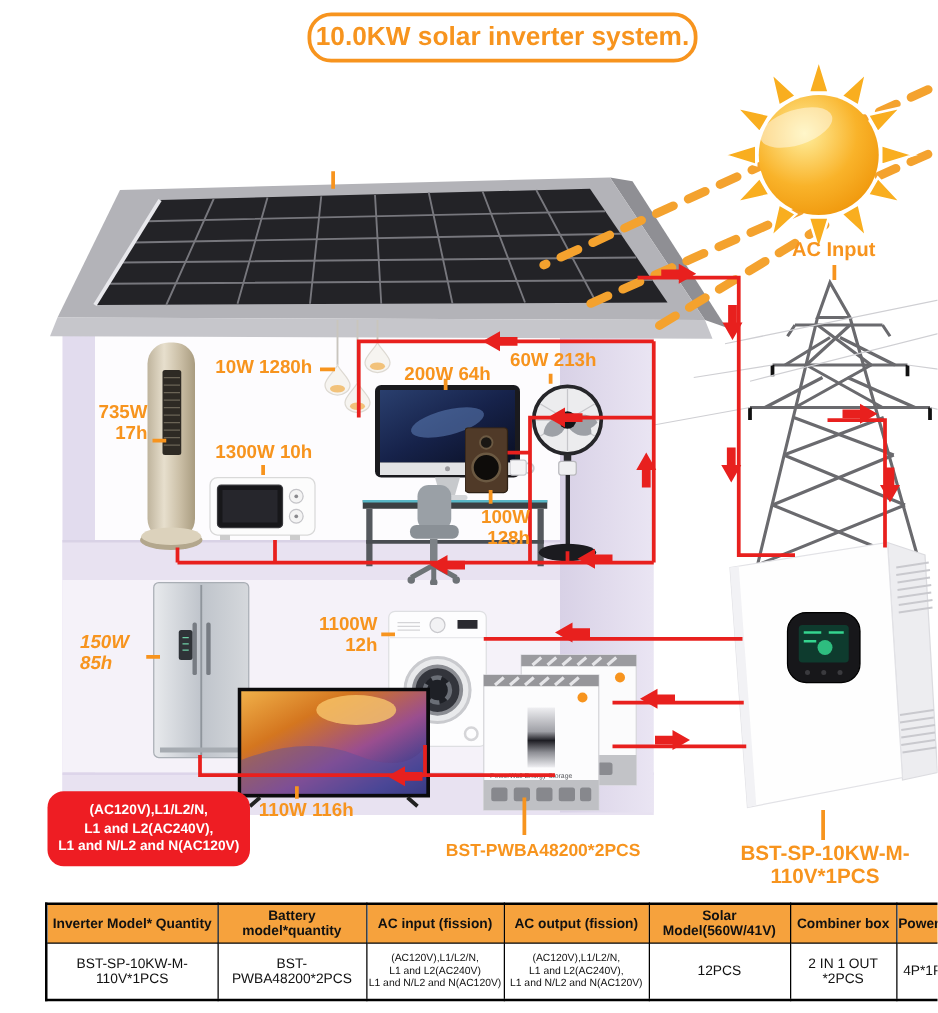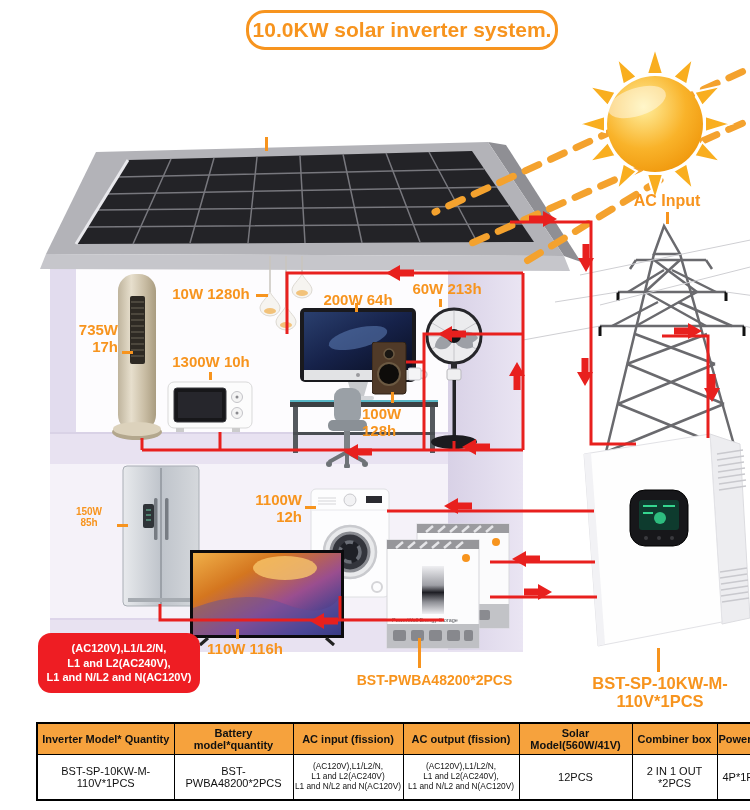--- a/index.html
+++ b/index.html
@@ -380,32 +380,32 @@
 
   <div class="abs olabel" style="left:150px;top:286px;width:82px;text-align:center;font-size:15px;">10W 1280h</div>
   <div class="abs tick" style="left:236px;top:294px;width:12px;height:3px;"></div>
 
   <div class="abs olabel" style="left:290px;top:292px;width:96px;text-align:center;font-size:15px;">200W 64h</div>
   <div class="abs tick" style="left:335px;top:303px;width:3px;height:9px;"></div>
 
   <div class="abs olabel" style="left:146px;top:354px;width:90px;text-align:center;font-size:15px;">1300W 10h</div>
   <div class="abs tick" style="left:189px;top:372px;width:3px;height:8px;"></div>
 
-  <div class="abs olabel" style="left:342px;top:406px;width:62px;text-align:left;font-size:15px;">100W
+  <div class="abs olabel" style="left:342px;top:406px;width:62px;text-align:right;font-size:15px;">100W
 128h</div>
   <div class="abs tick" style="left:371px;top:392px;width:3px;height:11px;"></div>
 
-  <div class="abs olabel" style="left:388px;top:281px;width:78px;text-align:center;font-size:15px;">60W 213h</div>
+  <div class="abs olabel" style="left:388px;top:281px;width:78px;text-align:left;font-size:15px;">60W 213h</div>
   <div class="abs tick" style="left:419px;top:299px;width:3px;height:8px;"></div>
 
   <div class="abs olabel" style="left:46px;top:322px;width:52px;text-align:right;font-size:15px;">735W
 17h</div>
   <div class="abs tick" style="left:102px;top:351px;width:11px;height:3px;"></div>
 
-  <div class="abs olabel" style="left:44px;top:506px;width:50px;text-align:center;font-size:10px;">150W
+  <div class="abs olabel" style="left:44px;top:506px;width:50px;text-align:left;font-size:15px;font-style:italic;">150W
 85h</div>
   <div class="abs tick" style="left:97px;top:524px;width:11px;height:3px;"></div>
 
   <div class="abs olabel" style="left:222px;top:492px;width:60px;text-align:right;font-size:15px;">1100W
 12h</div>
   <div class="abs tick" style="left:285px;top:506px;width:11px;height:3px;"></div>
 
   <div class="abs olabel" style="left:170px;top:641px;width:110px;text-align:center;font-size:15px;">110W 116h</div>
   <div class="abs tick" style="left:216px;top:629px;width:3px;height:10px;"></div>
 

